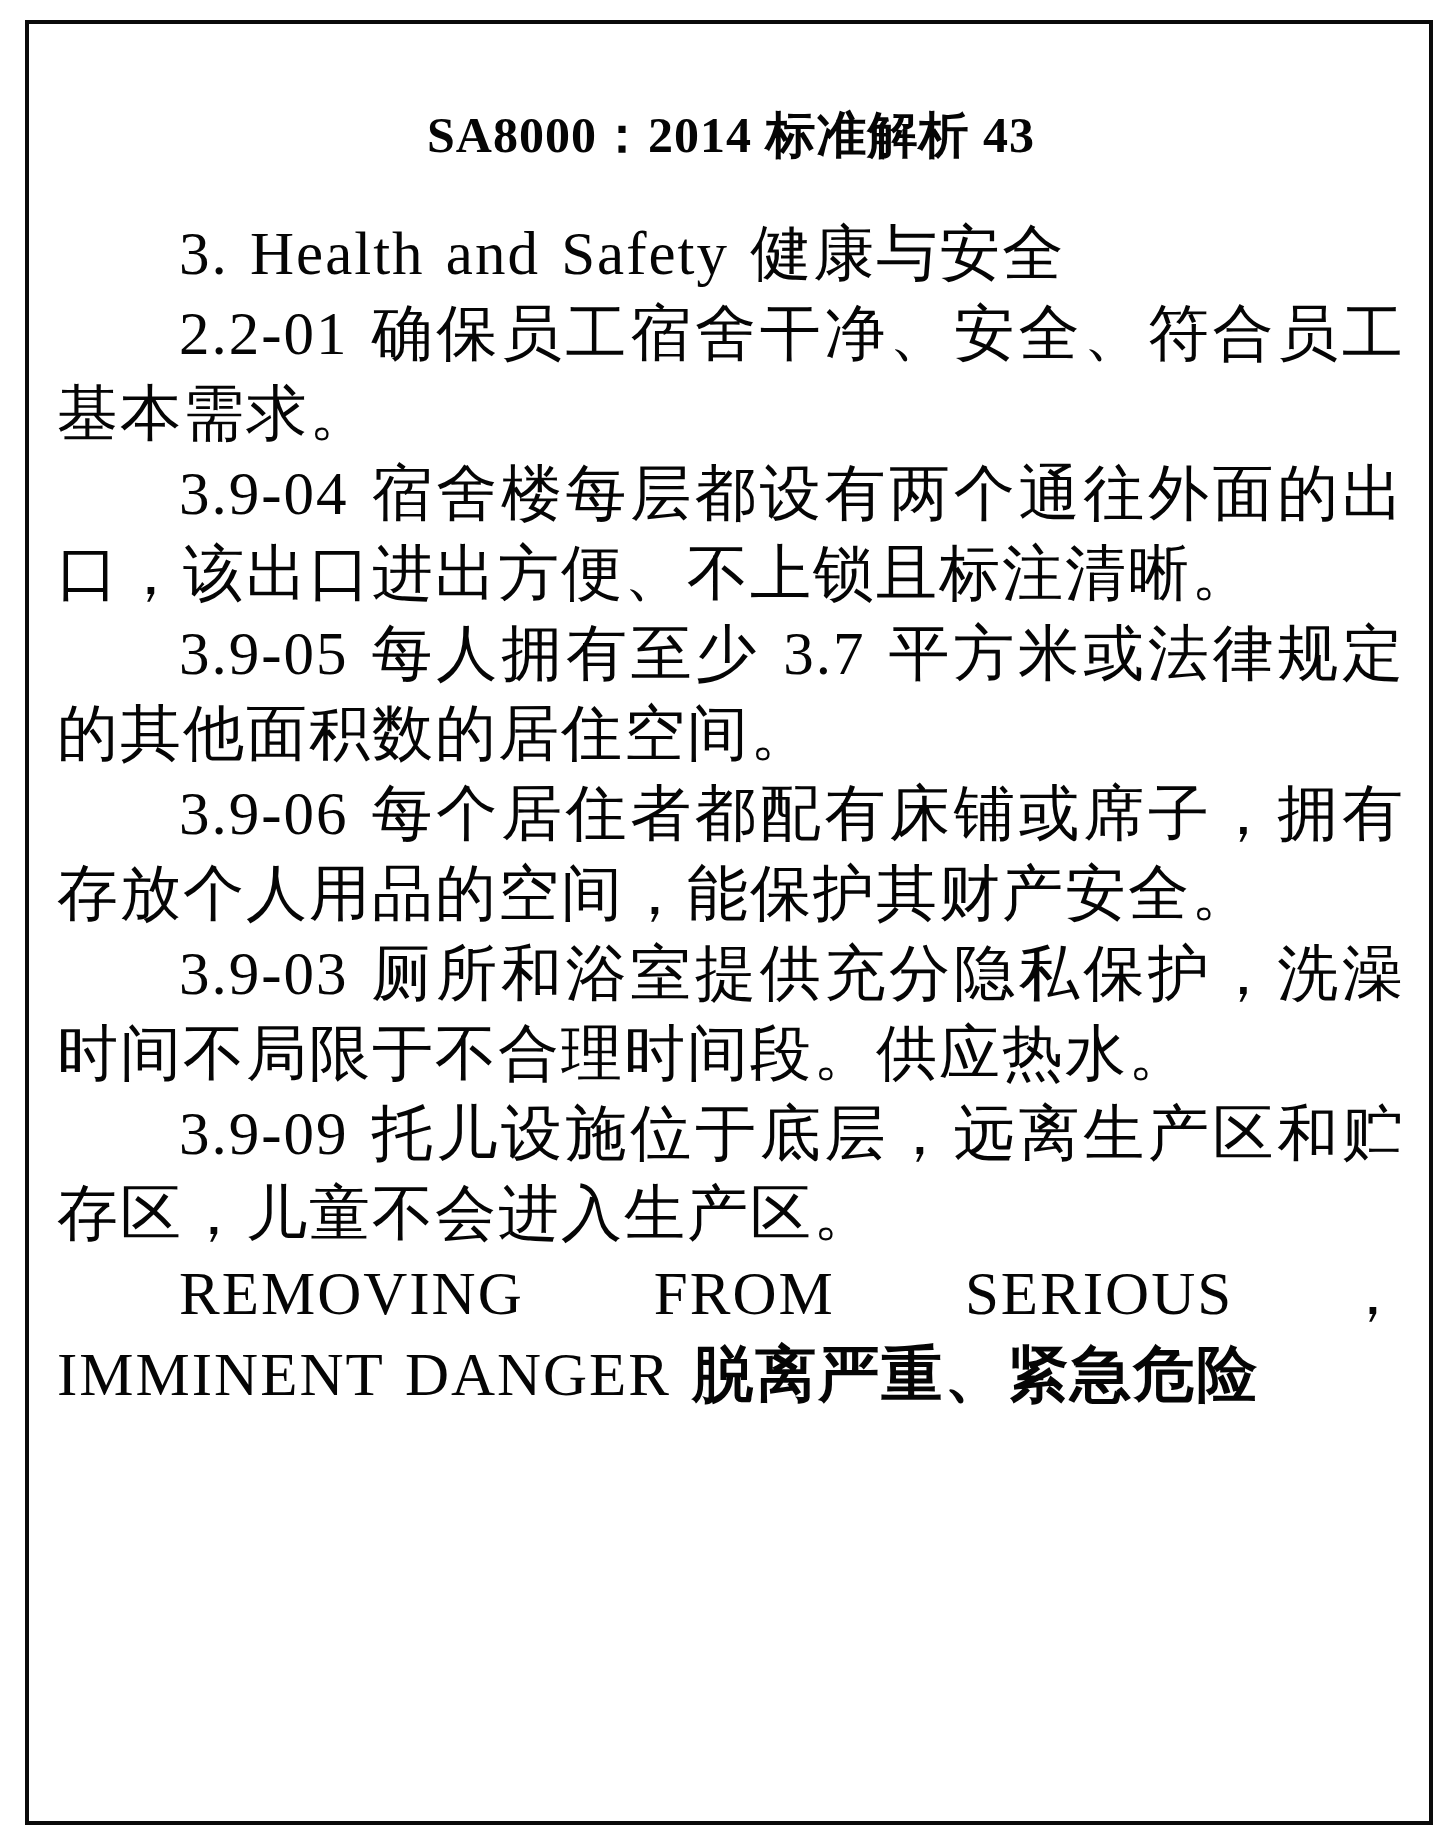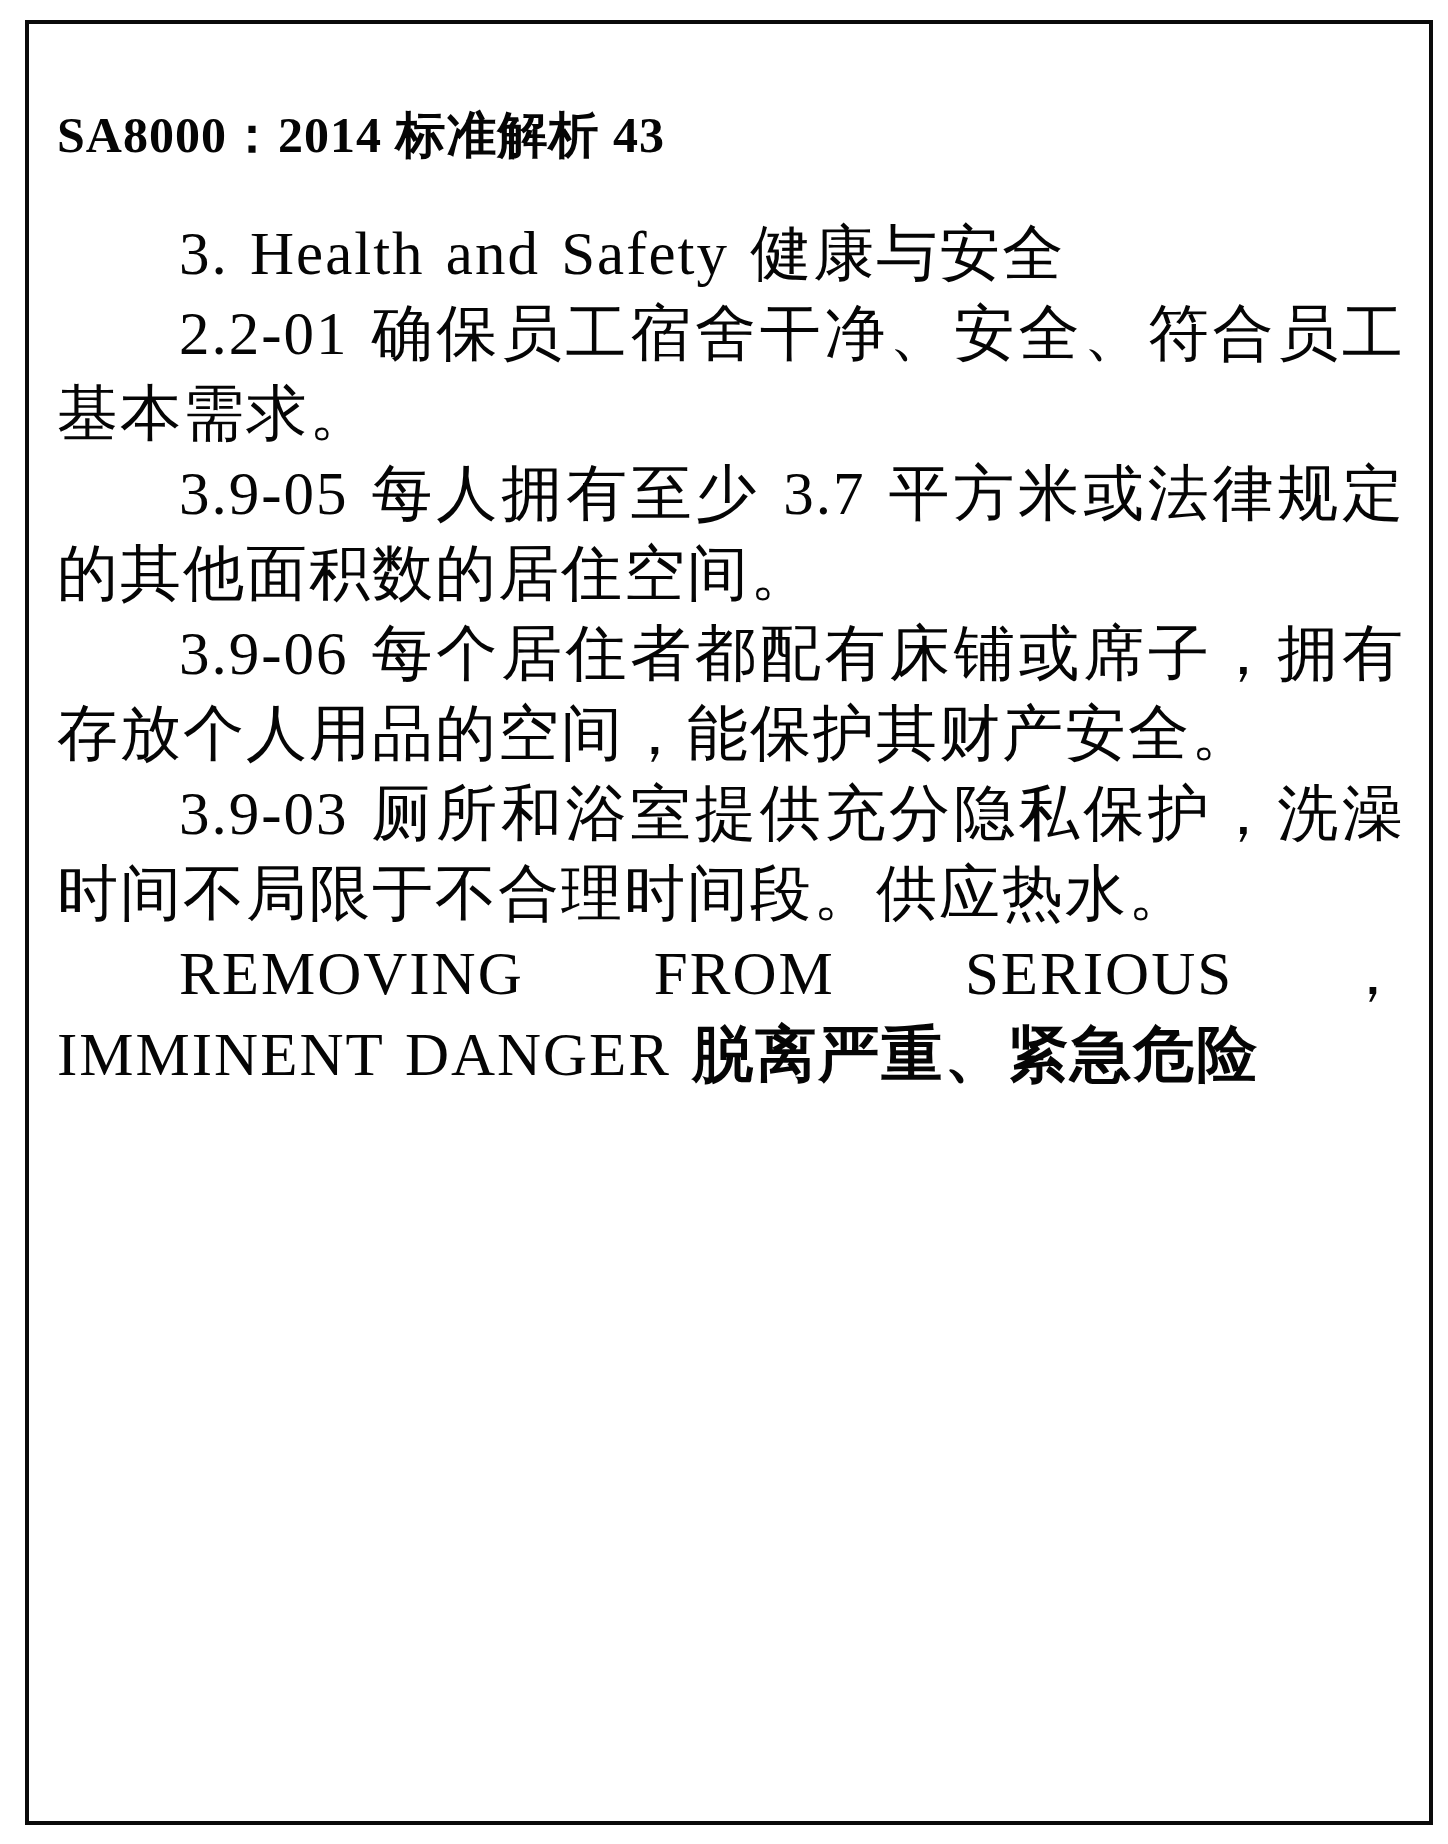--- a/index.html
+++ b/index.html
@@ -21,20 +21,21 @@
     right: 15px;
     bottom: 19px;
     border: 4px solid #0a0a0a;
     box-sizing: border-box;
     padding: 76px 24px 0 28px;
     overflow: hidden;
     background: #ffffff;
   }
   .doc-title {
     margin: 0 0 44px 0;
+    text-align: center;
     font-size: 50px;
     line-height: 70px;
     font-weight: bold;
     letter-spacing: 1px;
     font-family: "Liberation Serif", "DejaVu Serif", serif;
   }
   .para {
     margin: 0;
     font-size: 61px;
     line-height: 80px;
@@ -52,19 +53,21 @@
 </head>
 <body>
 
 <div class="page-frame">
 
   <h1 class="doc-title">SA8000：2014 标准解析 43</h1>
 
   <p class="para">3. Health and Safety 健康与安全</p>
 
   <p class="para">2.2-01 确保员工宿舍干净、安全、符合员工基本需求。</p>
+  <p class="para">3.9-04 宿舍楼每层都设有两个通往外面的出口，该出口进出方便、不上锁且标注清晰。</p>
   <p class="para">3.9-05 每人拥有至少 3.7 平方米或法律规定的其他面积数的居住空间。</p>
   <p class="para">3.9-06 每个居住者都配有床铺或席子，拥有存放个人用品的空间，能保护其财产安全。</p>
   <p class="para">3.9-03 厕所和浴室提供充分隐私保护，洗澡时间不局限于不合理时间段。供应热水。</p>
+  <p class="para">3.9-09 托儿设施位于底层，远离生产区和贮存区，儿童不会进入生产区。</p>
 
   <p class="para"><span>REMOVING FROM SERIOUS，IMMINENT DANGER </span><span class="footer-cn-bold">脱离严重、紧急危险</span></p>
 
 </div>
 
 </body></html>

